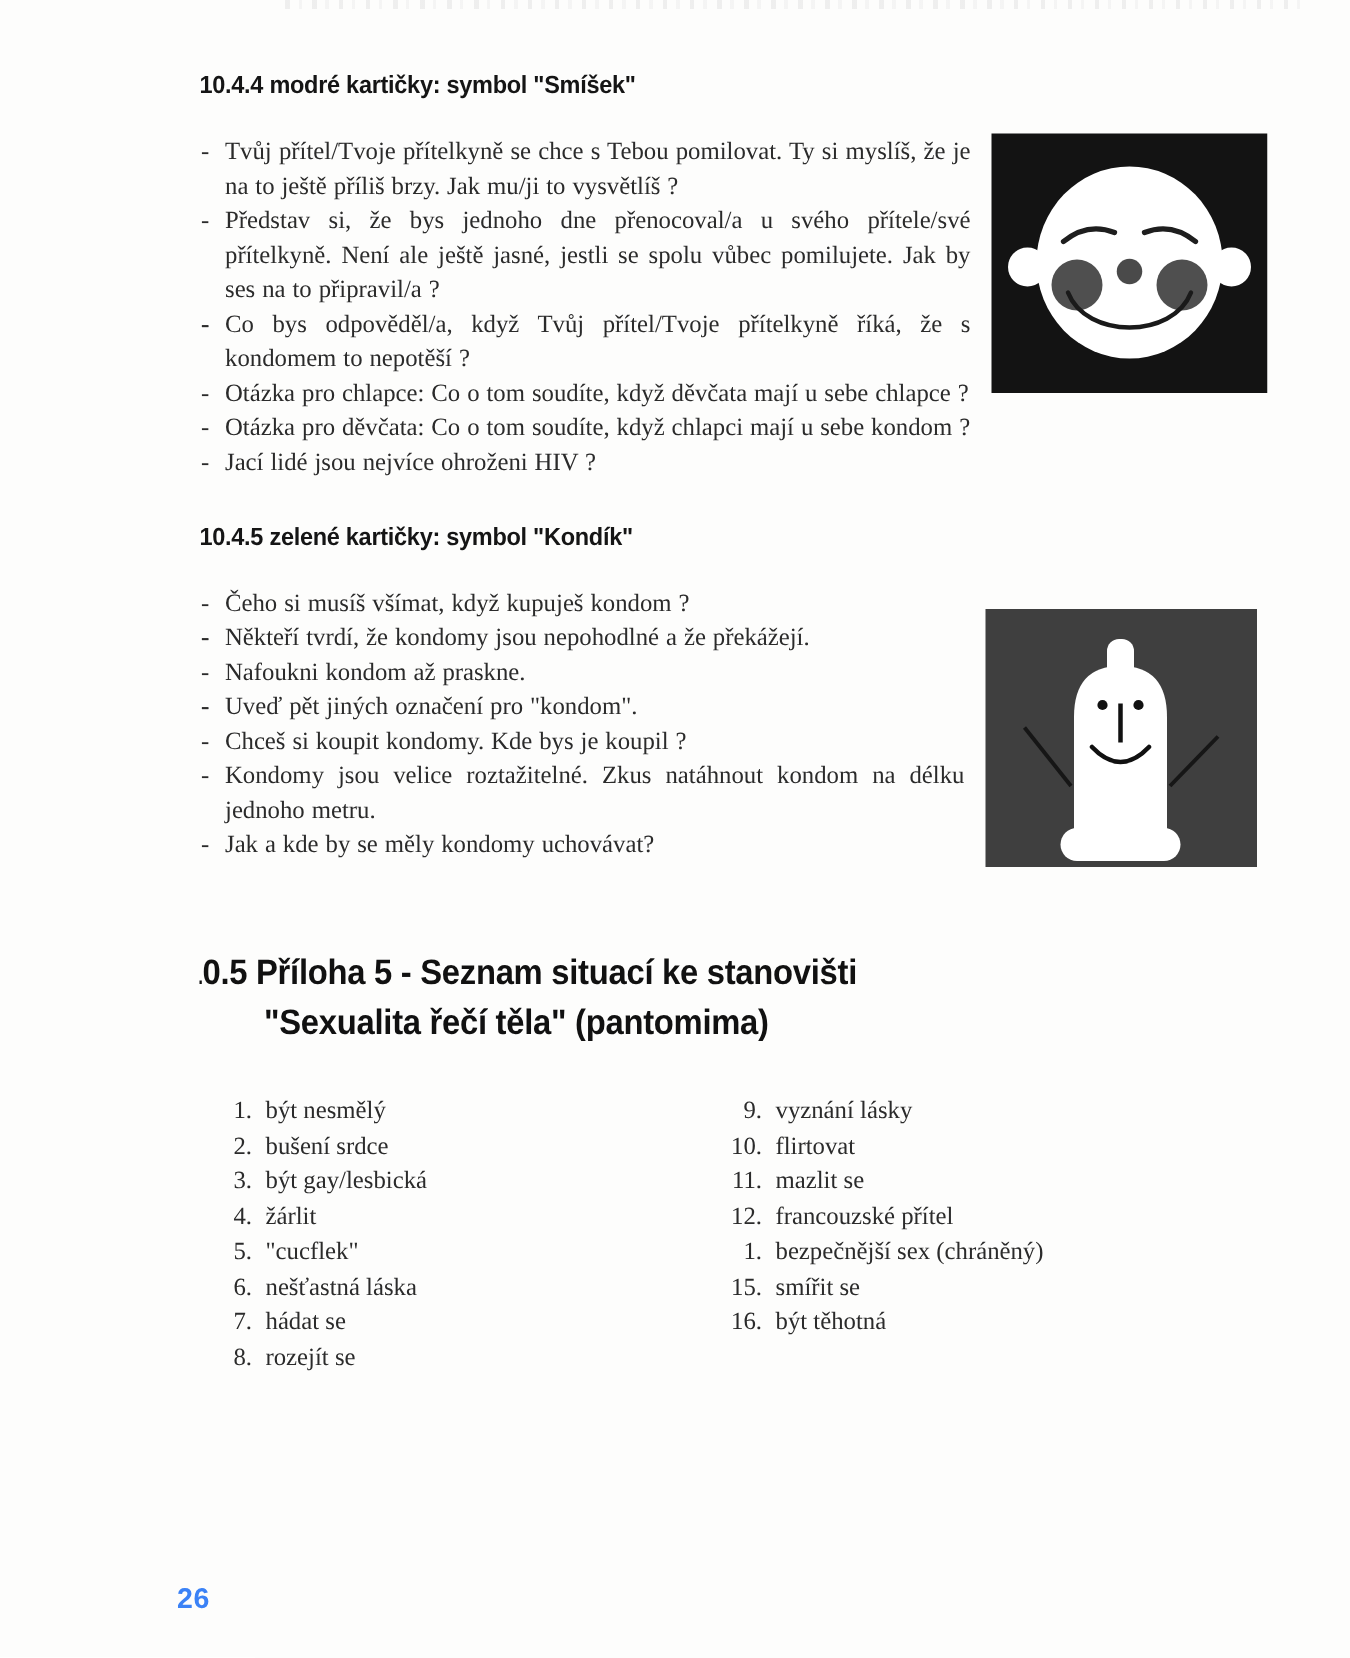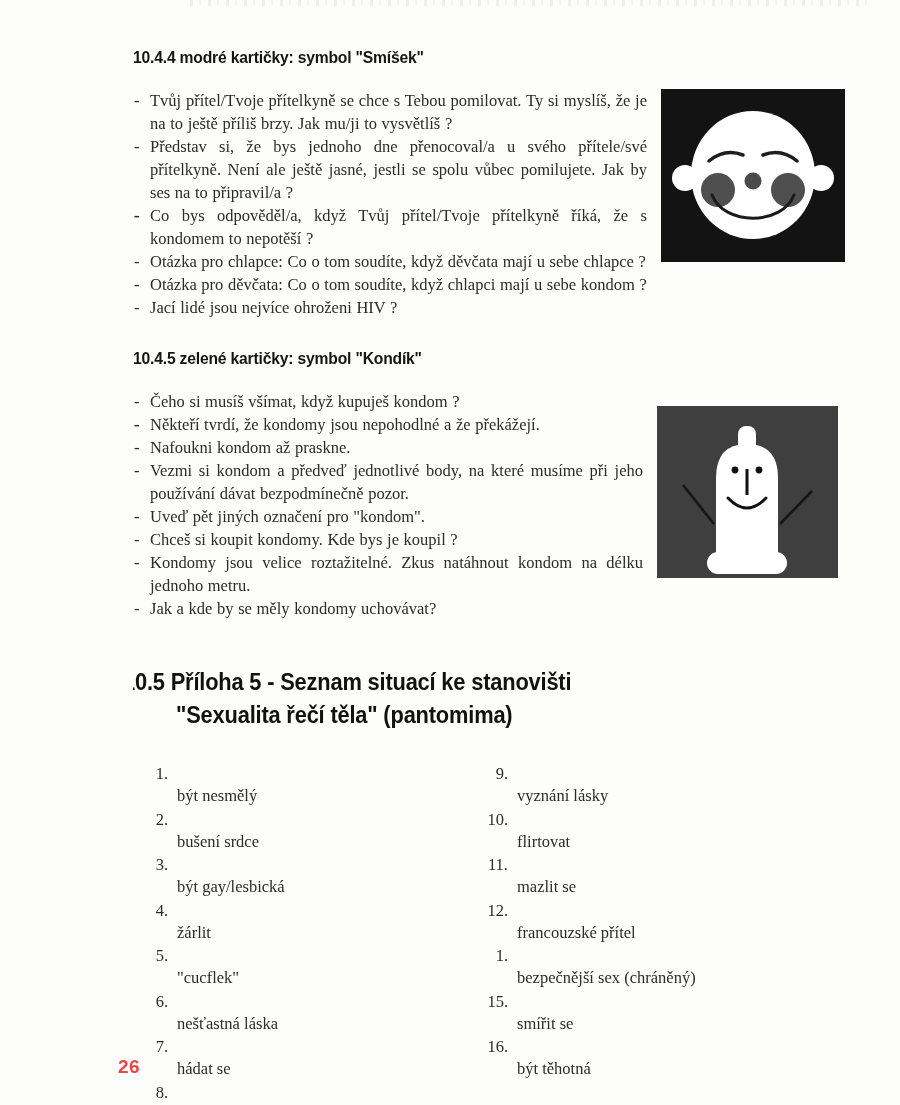--- a/index.html
+++ b/index.html
@@ -75,25 +75,25 @@
     font-size:16.5px;
     line-height:23.5px;
   }
   .col{list-style:none;margin:0;padding:0;}
   .col-left{width:340px;}
   .situ{display:flex;}
   .num{
     display:inline-block;width:28px;text-align:right;
     flex:0 0 28px;
   }
-  .lab{padding-left:9px;margin-top:22px;}
+  .lab{padding-left:9px;}
   .page-number{
     position:absolute;left:118px;top:1056px;
     font-family:"Liberation Sans", sans-serif;
-    font-weight:700;font-size:19px;color:#ef4444;
+    font-weight:700;font-size:19px;color:#3b82f6;
     letter-spacing:0.5px;
   }
 </style>
 </head>
 <body>
 
 <div class="page">
 
   <div class="scan-artifact"></div>
 
@@ -142,21 +142,21 @@
           <line x1="90" y1="63" x2="90" y2="89" stroke="#111111" stroke-width="3"></line>
           <path d="M71,92 Q90,112 109,92" stroke="#111111" stroke-width="3" fill="none" stroke-linecap="round"></path>
         </svg>
       </div>
 
       <ul class="bullets">
         <li><span class="dash">-</span><span>Čeho si musíš všímat, když kupuješ kondom ?</span></li>
         <li><span class="dash">-</span></li>
         <li><span class="dash">-</span><span>Někteří tvrdí, že kondomy jsou nepohodlné a že překážejí.</span></li>
         <li><span class="dash">-</span><span>Nafoukni kondom až praskne.</span></li>
-        <li><span class="dash">-</span><span>Vezmi si kondom a předveď jednotlivé body, na které musíme při jeho používání dávat bezpodmínečně pozor.</span></li>
+        <li><span class="dash">-</span></li>
         <li><span class="dash">-</span><span>Uveď pět jiných označení pro "kondom".</span></li>
         <li><span class="dash">-</span><span>Chceš si koupit kondomy. Kde bys je koupil ?</span></li>
         <li><span class="dash">-</span><span>Kondomy jsou velice roztažitelné. Zkus natáhnout kondom na délku jednoho metru.</span></li>
         <li><span class="dash">-</span><span>Jak a kde by se měly kondomy uchovávat?</span></li>
       </ul>
     </section>
 
     <section id="sec3">
       <h1 class="big-head">
         <span class="hline">10.5 Příloha 5 - Seznam situací ke stanovišti</span>

